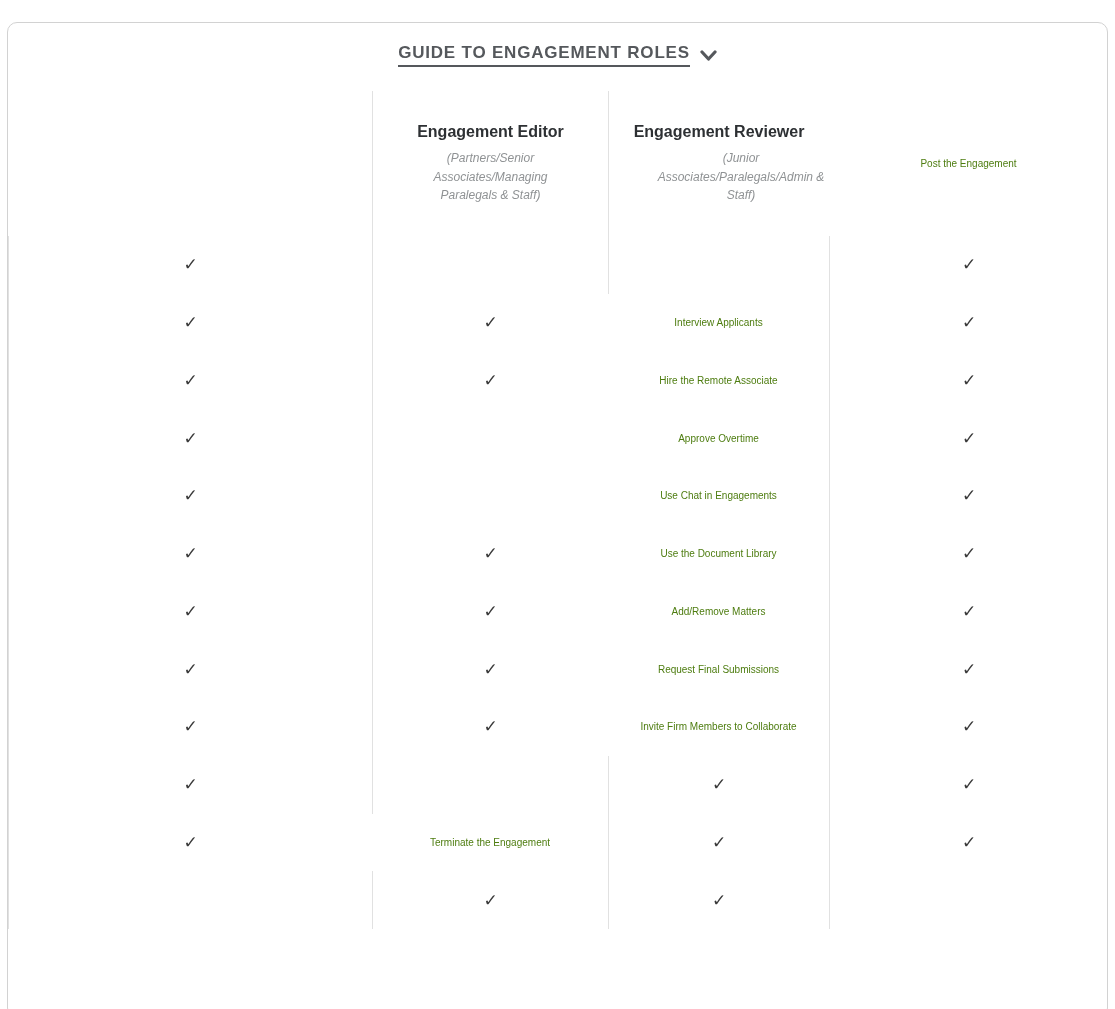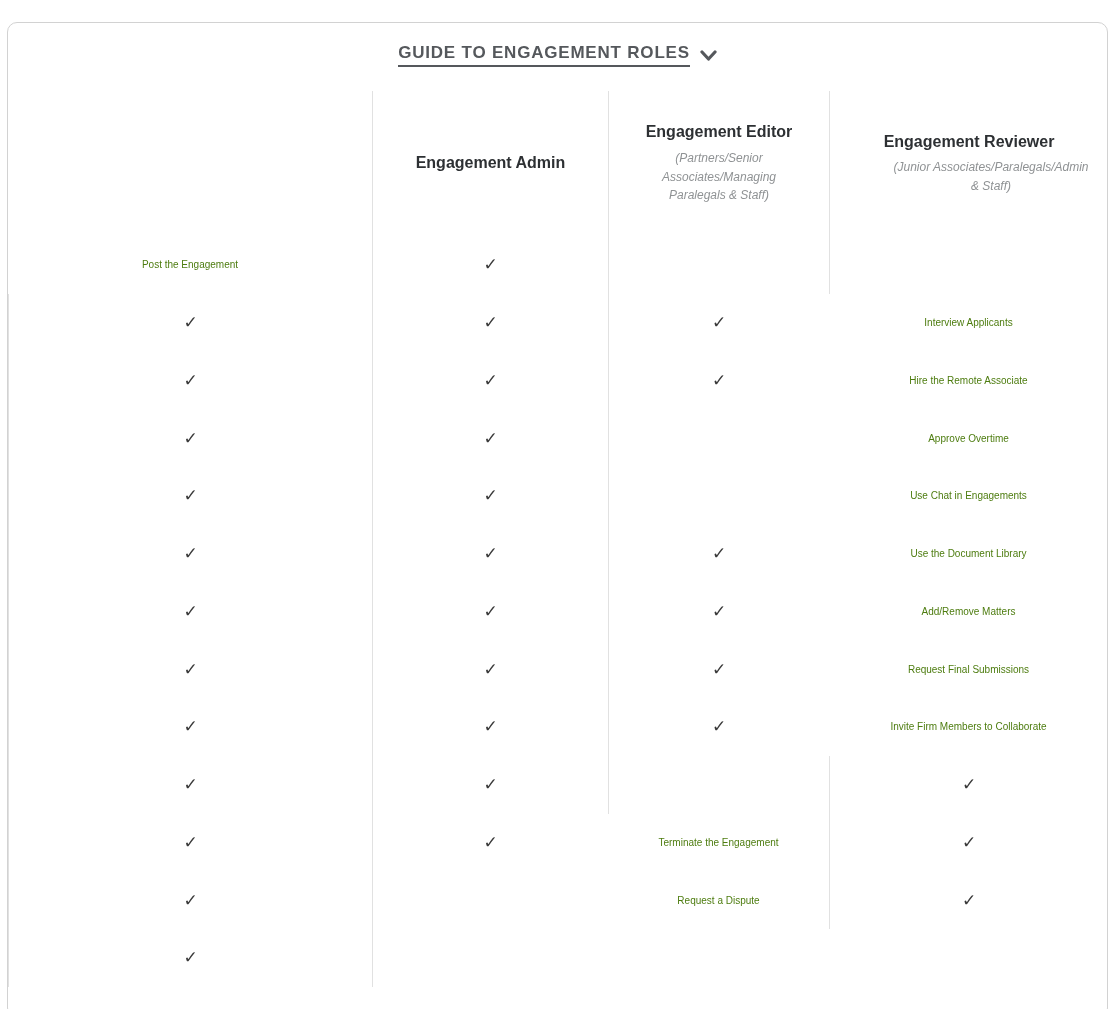--- a/index.html
+++ b/index.html
@@ -86,24 +86,20 @@
     <span class="chev">
       <svg width="17" height="12" viewBox="0 0 17 12">
         <polyline points="2,2 8.5,9 15,2" fill="none" stroke="#55585c" stroke-width="3.2" stroke-linecap="round" stroke-linejoin="round"></polyline>
       </svg>
     </span>
   </div>
 
   <div class="grid" id="grid">
 
     <div class="cell hcell c0"></div>
-    <div class="cell hcell c1 bl">
-      <div class="htitle">Engagement Admin</div>
-
-    </div>
     <div class="cell hcell c2 bl">
       <div class="htitle">Engagement Editor</div>
       <div class="hsub">(Partners/Senior Associates/Managing Paralegals &amp; Staff)</div>
     </div>
     <div class="cell hcell c3 bl">
       <div class="htitle">Engagement Reviewer</div>
       <div class="hsub">(Junior Associates/Paralegals/Admin &amp; Staff)</div>
     </div>
 
       <div class="cell rlabel c0">Post the Engagement</div>
@@ -157,19 +153,18 @@
 
       <div class="cell mark c1 bl">✓</div>
       <div class="cell mark c2 bl">✓</div>
       <div class="cell mark c3 bl">✓</div>
 
       <div class="cell rlabel c0">Terminate the Engagement</div>
       <div class="cell mark c1 bl">✓</div>
       <div class="cell mark c2 bl">✓</div>
       <div class="cell mark c3 bl"></div>
 
-      <div class="cell rlabel c0">Request a Dispute</div>
       <div class="cell mark c1 bl">✓</div>
       <div class="cell mark c2 bl">✓</div>
       <div class="cell mark c3 bl"></div>
     </div>
 
 </div>
 
 </body></html>

